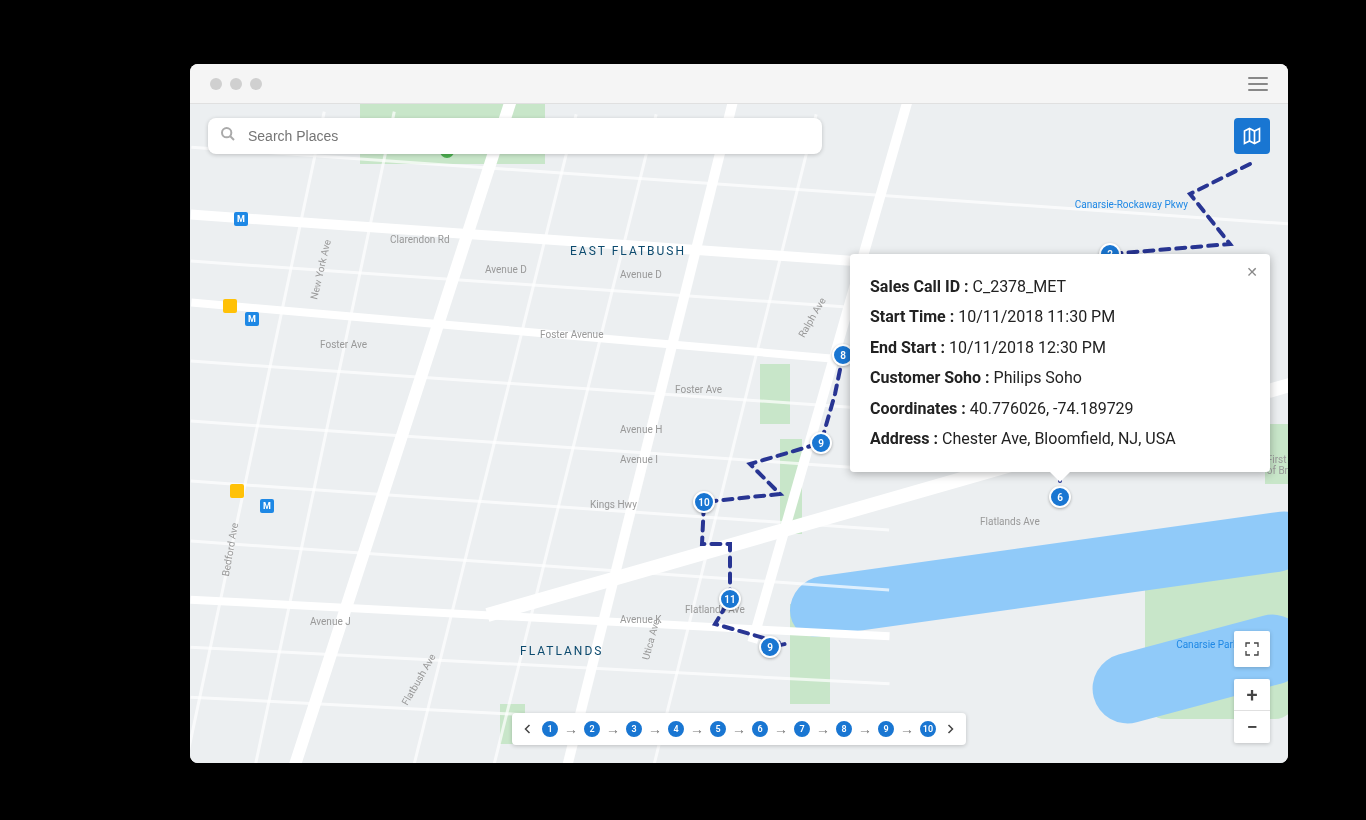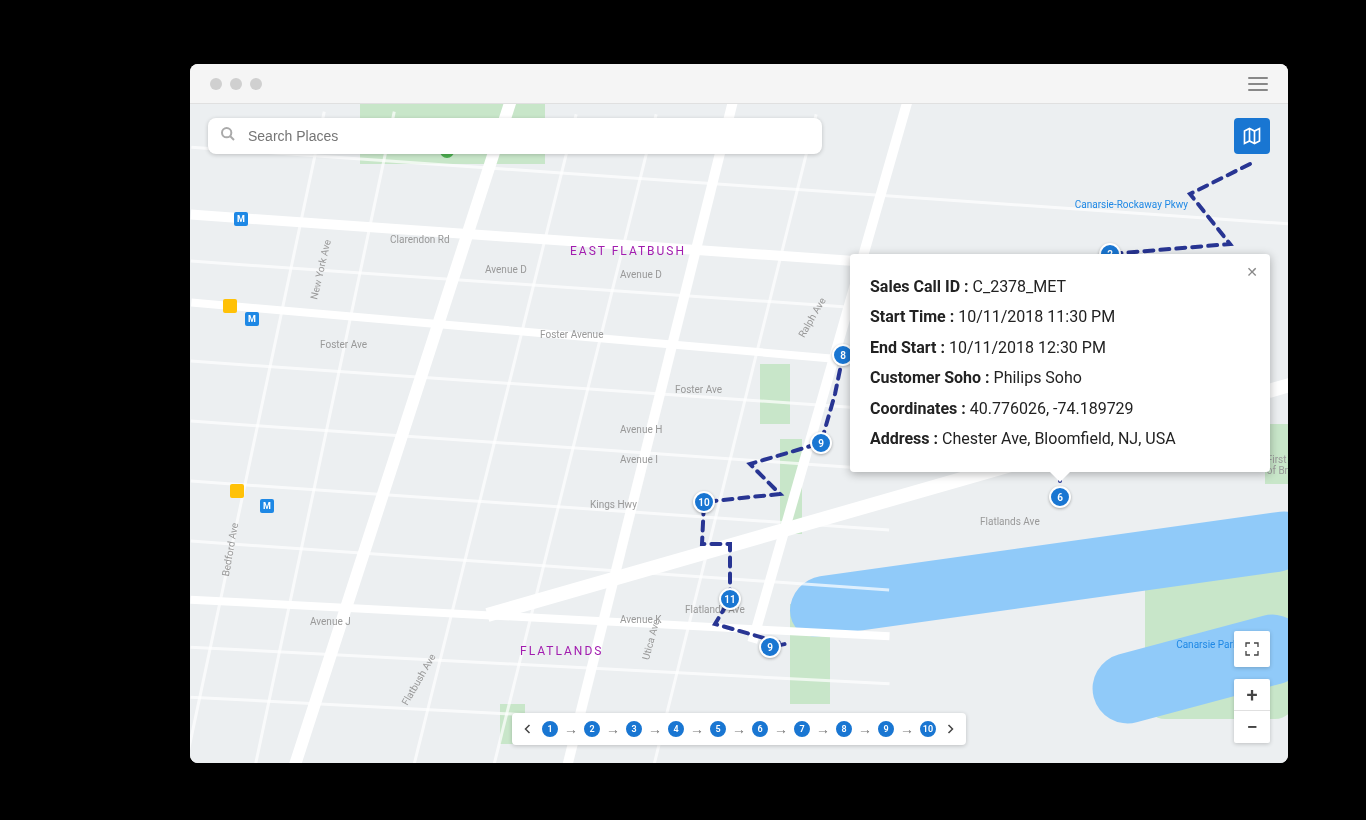--- a/index.html
+++ b/index.html
@@ -9,21 +9,21 @@
 .traffic-lights { display: flex; gap: 8px; }
 .traffic-light { width: 12px; height: 12px; border-radius: 50%; background: #d0d0d0; }
 .hamburger { margin-left: auto; display: flex; flex-direction: column; gap: 4px; cursor: pointer; }
 .hamburger span { width: 20px; height: 2px; background: #888; border-radius: 1px; }
 .map-area { position: relative; height: calc(100% - 40px); overflow: hidden; }
 .map-bg { position: absolute; inset: 0; background: #eceff1; }
 .park { position: absolute; background: #c8e6c9; }
 .water { position: absolute; background: #90caf9; }
 .road { position: absolute; background: #fff; }
 .road-label { position: absolute; font-size: 10px; color: #999; white-space: nowrap; }
-.district-label { position: absolute; font-size: 12px; color: #a21caf; letter-spacing: 2px; font-weight: 400; }
+.district-label { position: absolute; font-size: 12px; color: #0c4a6e; letter-spacing: 2px; font-weight: 400; }
 .poi-label { position: absolute; font-size: 10px; color: #1e88e5; white-space: nowrap; }
 .transit-icon { position: absolute; width: 14px; height: 14px; background: #1e88e5; border-radius: 2px; display: flex; align-items: center; justify-content: center; color: #fff; font-size: 9px; font-weight: bold; }
 .park-circle { position: absolute; width: 14px; height: 14px; background: #4caf50; border-radius: 50%; }
 .search-box { position: absolute; left: 18px; top: 14px; width: 614px; height: 36px; background: #fff; border-radius: 8px; box-shadow: 0 1px 4px rgba(0,0,0,.2); display: flex; align-items: center; padding: 0 12px; gap: 12px; }
 .search-icon { color: #aaa; }
 .search-input { flex: 1; border: none; outline: none; font-size: 14px; color: #888; }
 .map-toggle-btn { position: absolute; right: 18px; top: 14px; width: 36px; height: 36px; background: #1976d2; border-radius: 4px; display: flex; align-items: center; justify-content: center; color: #fff; cursor: pointer; }
 .route-path { position: absolute; inset: 0; pointer-events: none; }
 .marker { position: absolute; width: 22px; height: 22px; background: #1976d2; border: 2px solid #fff; border-radius: 50%; display: flex; align-items: center; justify-content: center; color: #fff; font-size: 10px; font-weight: 600; cursor: pointer; transform: translate(-50%, -50%); box-shadow: 0 1px 3px rgba(0,0,0,.3); }
 .info-window { position: absolute; right: 18px; top: 150px; width: 420px; background: #fff; border-radius: 4px; box-shadow: 0 2px 10px rgba(0,0,0,.3); padding: 18px 20px; }

